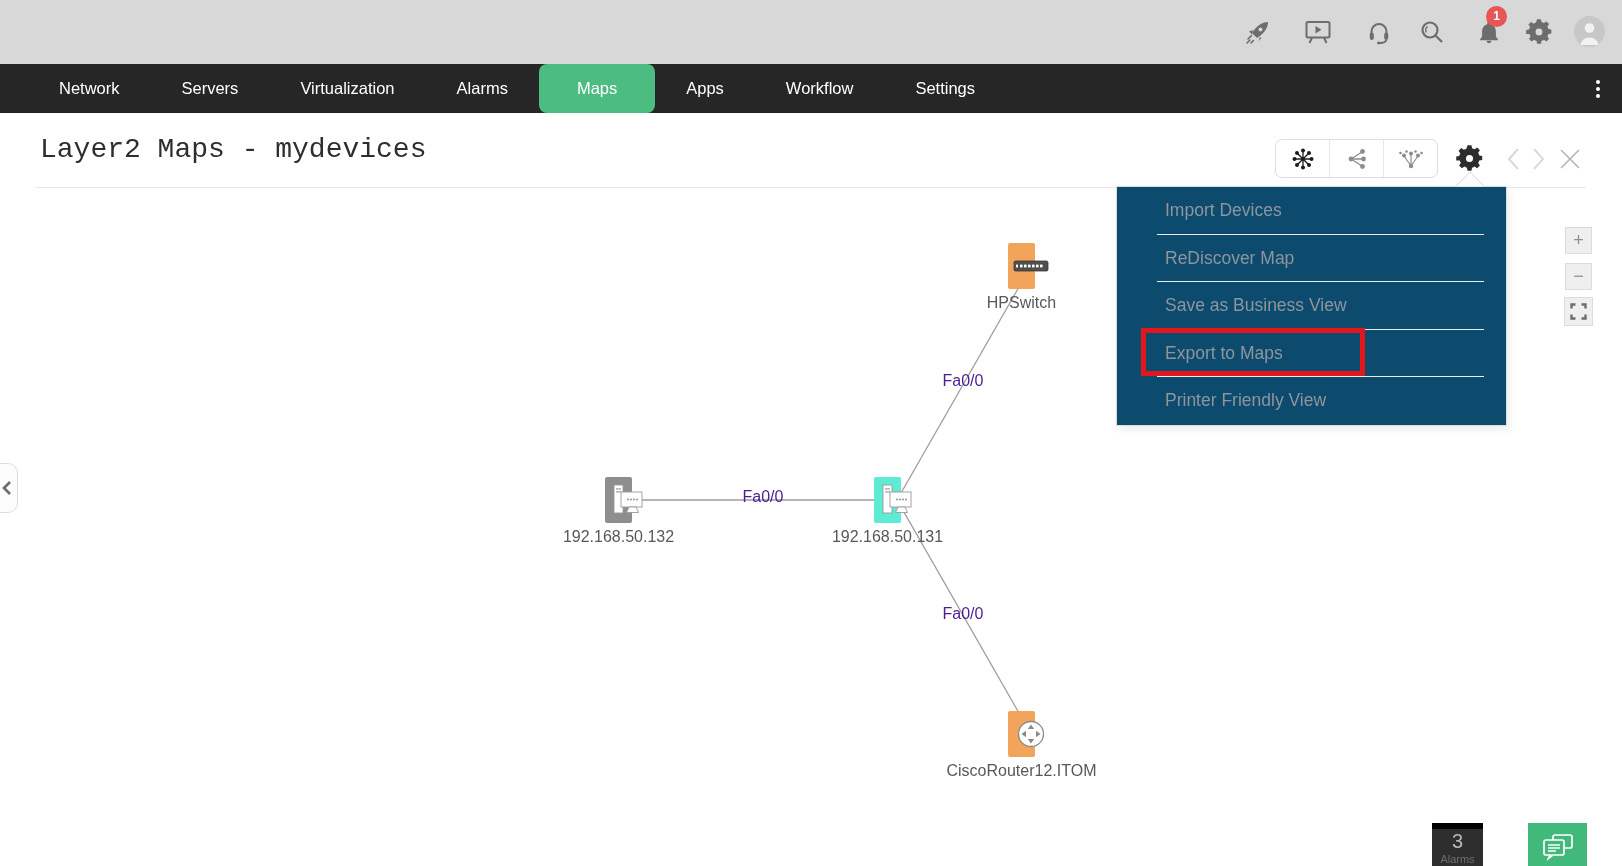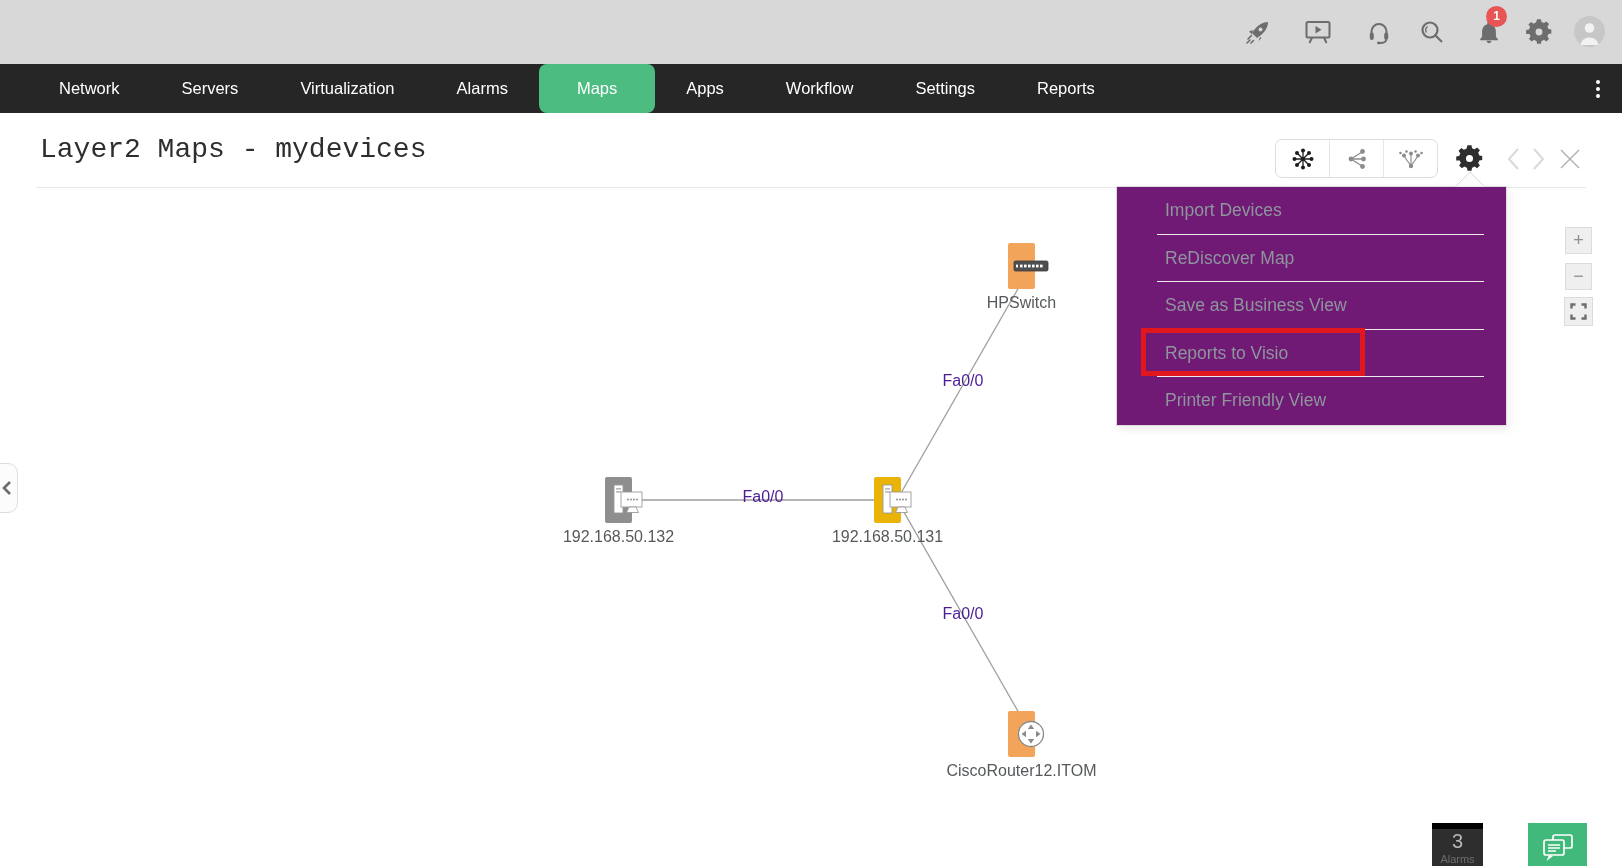--- a/index.html
+++ b/index.html
@@ -32,21 +32,21 @@
   .segmented{position:absolute;left:1275px;top:139px;width:163px;height:39px;background:#fff;
              border:1px solid #ddd;border-radius:7px;display:flex;box-sizing:border-box;overflow:hidden;}
   .seg-btn{flex:1;display:flex;align-items:center;justify-content:center;cursor:pointer;}
   .seg-btn + .seg-btn{border-left:1px solid #e6e6e6;}
   .gear-btn{position:absolute;left:1454px;top:143px;width:31px;height:31px;cursor:pointer;z-index:12;}
   .tool-chev{position:absolute;top:145px;cursor:pointer;}
   .tool-close{position:absolute;left:1558px;top:147px;cursor:pointer;}
 
   
   .menu-caret{position:absolute;left:1454px;top:170px;z-index:11;}
-  .dropdown{position:absolute;left:1116px;top:186px;width:391px;background:#701a75;
+  .dropdown{position:absolute;left:1116px;top:186px;width:391px;background:#0c4a6e;
             border:1px solid #ddd;box-shadow:2px 4px 8px rgba(0,0,0,0.07);z-index:10;box-sizing:border-box;}
   .menu-item{position:relative;height:47.5px;line-height:47.5px;padding-left:48px;
              font-size:17.5px;color:#8e959c;cursor:pointer;}
   .menu-item:not(:last-child)::after{content:"";position:absolute;left:40px;right:22px;bottom:0;
              height:1px;background:#ececec;}
   .red-box{position:absolute;left:1141px;top:328px;width:224px;height:48px;
            border:5px solid #e2161d;box-sizing:border-box;z-index:13;pointer-events:none;}
 
   
   .links-svg{position:absolute;left:0;top:0;z-index:1;}
@@ -136,21 +136,20 @@
 
   <div class="navbar">
     <div class="nav-item">Network</div>
     <div class="nav-item">Servers</div>
     <div class="nav-item">Virtualization</div>
     <div class="nav-item">Alarms</div>
     <div class="nav-item active">Maps</div>
     <div class="nav-item">Apps</div>
     <div class="nav-item">Workflow</div>
     <div class="nav-item">Settings</div>
-    <div class="nav-item">Reports</div>
     <div class="nav-kebab">
         <i></i>
         <i></i>
         <i></i>
       </div>
   </div>
 
   <div class="page-title">Layer2 Maps - mydevices</div>
   <div class="title-underline"></div>
 
@@ -231,21 +230,21 @@
     <line x1="21" y1="3" x2="3" y2="21" stroke="#b5b5b5" stroke-width="1.6"></line>
   </svg>
 
   <svg class="menu-caret" width="32" height="17" viewBox="0 0 32 17">
     <polygon points="1,17 16,2 31,17" fill="#fcfcfc" stroke="#d8d8d8" stroke-width="1"></polygon>
   </svg>
   <div class="dropdown">
     <div class="menu-item">Import Devices</div>
     <div class="menu-item">ReDiscover Map</div>
     <div class="menu-item">Save as Business View</div>
-    <div class="menu-item">Reports to Visio</div>
+    <div class="menu-item">Export to Maps</div>
     <div class="menu-item">Printer Friendly View</div>
   </div>
   <div class="red-box"></div>
 
   <svg class="links-svg" width="1622" height="866">
       <line x1="1031" y1="266" x2="897" y2="500" stroke="#9e9e9e" stroke-width="1.3"></line>
       <line x1="628" y1="500" x2="897" y2="500" stroke="#9e9e9e" stroke-width="1.3"></line>
       <line x1="897" y1="500" x2="1031" y2="734" stroke="#9e9e9e" stroke-width="1.3"></line>
     </svg>
   <div id="map-layer">
@@ -266,21 +265,21 @@
           <rect x="9" y="8" width="9" height="28" fill="#fff" stroke="#9a9a9a" stroke-width="0.9"></rect>
           <rect x="11" y="11" width="5" height="1.7" fill="#bbb"></rect>
           <rect x="11" y="14" width="5" height="1.7" fill="#bbb"></rect>
           <rect x="16" y="15" width="21" height="15" fill="#fff" stroke="#9a9a9a" stroke-width="0.9"></rect>
           <circle cx="23" cy="22.5" r="0.9" fill="#888"></circle>
           <circle cx="26" cy="22.5" r="0.9" fill="#888"></circle>
           <circle cx="29" cy="22.5" r="0.9" fill="#888"></circle>
           <circle cx="32" cy="22.5" r="0.9" fill="#888"></circle>
           <path d="M24 30 L31 30 L33.5 35.5 L21.5 35.5 Z" fill="#fff" stroke="#9a9a9a" stroke-width="0.9"></path>
         </svg><div class="node-label">192.168.50.132</div></div>
-      <div class="map-node" style="left: 874px; top: 477px; background: #eab308;"><svg width="46" height="46" viewBox="0 0 46 46">
+      <div class="map-node" style="left: 874px; top: 477px; background: #5eead4;"><svg width="46" height="46" viewBox="0 0 46 46">
           <rect x="9" y="8" width="9" height="28" fill="#fff" stroke="#9a9a9a" stroke-width="0.9"></rect>
           <rect x="11" y="11" width="5" height="1.7" fill="#bbb"></rect>
           <rect x="11" y="14" width="5" height="1.7" fill="#bbb"></rect>
           <rect x="16" y="15" width="21" height="15" fill="#fff" stroke="#9a9a9a" stroke-width="0.9"></rect>
           <circle cx="23" cy="22.5" r="0.9" fill="#888"></circle>
           <circle cx="26" cy="22.5" r="0.9" fill="#888"></circle>
           <circle cx="29" cy="22.5" r="0.9" fill="#888"></circle>
           <circle cx="32" cy="22.5" r="0.9" fill="#888"></circle>
           <path d="M24 30 L31 30 L33.5 35.5 L21.5 35.5 Z" fill="#fff" stroke="#9a9a9a" stroke-width="0.9"></path>
         </svg><div class="node-label">192.168.50.131</div></div>

